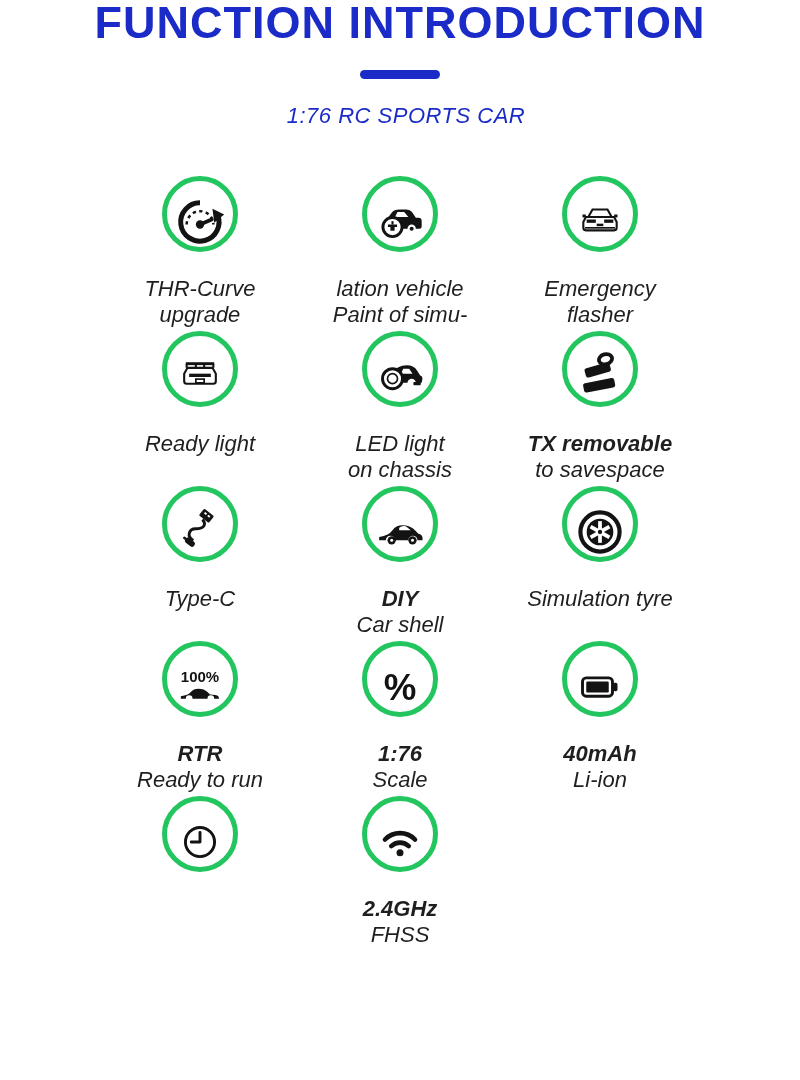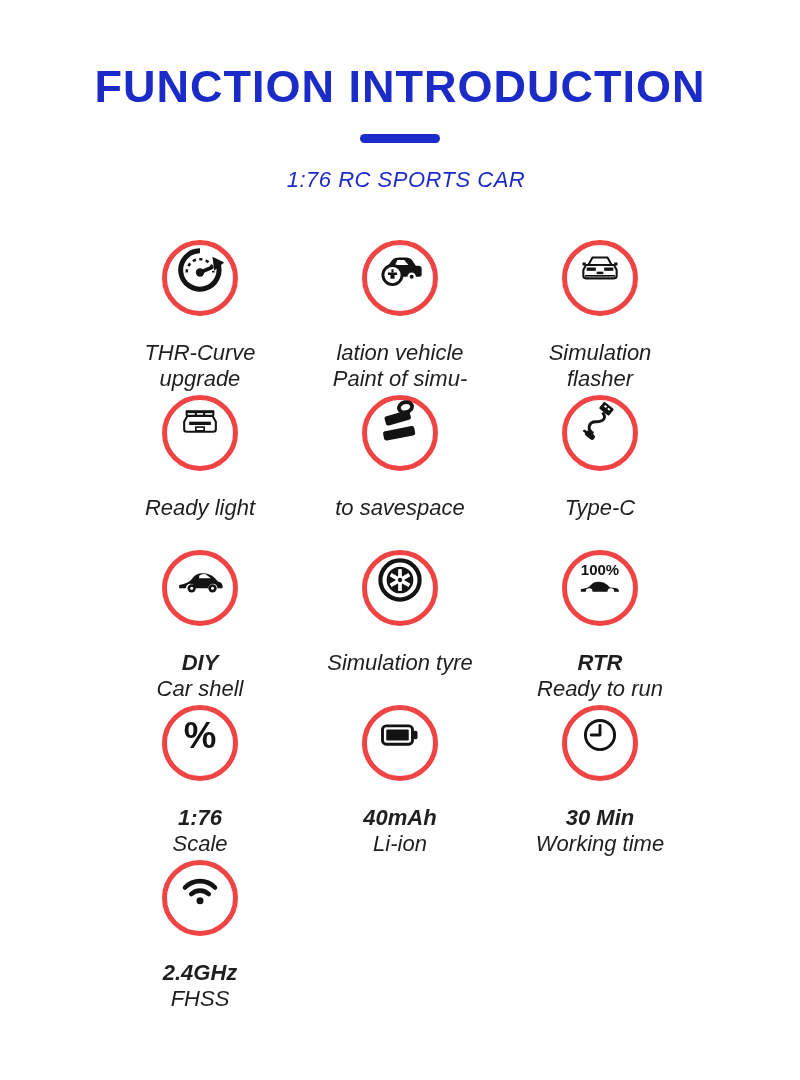--- a/index.html
+++ b/index.html
@@ -6,43 +6,43 @@
     --accent:#1b2bc7;
     --ink:#1f1f1f;
     --bg:#ffffff;
   }
   html,body{margin:0;padding:0;}
   body{
     width:800px;height:1080px;background:var(--bg);
     font-family:"Liberation Sans", sans-serif;
     overflow:hidden;
   }
-  .page{width:800px;height:1080px;box-sizing:border-box;padding-top:64px;}
+  .page{width:800px;height:1080px;box-sizing:border-box;}
   .title{
     text-align:center;color:var(--accent);
     font-size:45px;font-weight:bold;line-height:46px;letter-spacing:1px;
   }
   .dash{
     width:80px;height:9px;border-radius:5px;background:var(--accent);
     margin:24px auto 0;
   }
   .subtitle{
     margin-top:24px;text-align:center;color:var(--accent);
     font-style:italic;font-size:22px;line-height:25px;letter-spacing:0.5px;margin-left:12px;
   }
   .grid{
     width:600px;margin:48px auto 0;
     display:grid;grid-template-columns:repeat(3,200px);
   }
   .cell{
     height:155px;display:flex;flex-direction:column;align-items:center;
   }
   .fc{
-    width:66px;height:66px;border:5px solid #ef4444;border-radius:50%;
-    display:flex;align-items:flex-start;justify-content:center;background:#fff;
+    width:66px;height:66px;border:5px solid #22c55e;border-radius:50%;
+    display:flex;align-items:flex-end;justify-content:center;background:#fff;
     flex:0 0 auto;
   }
   .fc svg{display:block;}
   .label{
     margin-top:24px;text-align:center;font-style:italic;
     font-size:22px;line-height:26px;color:var(--ink);
   }
   .label span{display:block;white-space:nowrap;}
   .b{font-weight:bold;}
 </style>
@@ -100,55 +100,71 @@
           <rect x="9" y="21" width="4" height="3.5" fill="#131313"></rect>
           <rect x="47" y="21" width="4" height="3.5" fill="#131313"></rect>
           <path d="M13 24 h34 l3 6 v7 q0 3 -3 3 h-34 q-3 0 -3 -3 v-7 z" fill="none" stroke="#131313" stroke-width="2.5"></path>
           <polygon points="14,27 25,27 25,31 14,31" fill="#131313"></polygon>
           <polygon points="46,27 35,27 35,31 46,31" fill="#131313"></polygon>
           <rect x="26" y="32" width="8" height="3" fill="#131313"></rect>
           <line x1="12" y1="37" x2="48" y2="37" stroke="#131313" stroke-width="2"></line>
         </svg>
       </div>
       <div class="label">
-        <span>Simulation</span>
+        <span>Emergency</span>
         <span>flasher</span>
       </div>
     </div>
 
     <div class="cell">
       <div class="fc">
         <svg width="50" height="50" viewBox="0 0 60 60">
           <line x1="13" y1="14" x2="47" y2="14" stroke="#131313" stroke-width="3.5"></line>
           <path d="M14 14 v5 M46 14 v5 M25 14 v4 M35 14 v4" stroke="#131313" stroke-width="2.5"></path>
           <path d="M15 19 h30 l4 7 v9 q0 3 -3 3 h-32 q-3 0 -3 -3 v-9 z" fill="none" stroke="#131313" stroke-width="2.5"></path>
           <rect x="17" y="26" width="26" height="4" fill="#131313"></rect>
           <rect x="25" y="32.5" width="10" height="4.5" fill="none" stroke="#131313" stroke-width="2"></rect>
         </svg>
       </div>
       <div class="label">
         <span>Ready light</span>
         <span></span>
       </div>
     </div>
 
+    <div class="cell">
+      <div class="fc">
+        <svg width="50" height="50" viewBox="0 0 60 60">
+          <path d="M20 26 q7 -10 18 -10 q9 0 13 7 l3 5 q3 1 3 4 l-1 5 h-7 a5 5 0 0 0 -10 0 h-14 l-6 -5 z" fill="#131313"></path>
+          <path d="M34 20 h7 l4 6 h-14 z" fill="#fff"></path>
+          <circle cx="21" cy="32" r="12" fill="#fff" stroke="#131313" stroke-width="3.5"></circle>
+          <circle cx="21" cy="32" r="6" fill="none" stroke="#131313" stroke-width="2"></circle>
+          <rect x="46" y="36" width="9" height="4" rx="1.5" fill="#131313"></rect>
+        </svg>
+      </div>
+      <div class="label">
+        <span>LED light</span>
+        <span>on chassis</span>
+      </div>
+    </div>
 
     <div class="cell">
       <div class="fc">
         <svg width="50" height="50" viewBox="0 0 60 60">
           <g transform="rotate(-16 30 22)">
             <ellipse cx="40" cy="11" rx="8" ry="6" fill="none" stroke="#131313" stroke-width="4.5"></ellipse>
             <rect x="12" y="15" width="31" height="11.5" rx="3" fill="#131313"></rect>
           </g>
           <g transform="rotate(-11 30 40)">
             <rect x="10" y="34" width="38" height="11.5" rx="3" fill="#131313"></rect>
           </g>
         </svg>
       </div>
       <div class="label">
+        <span class="b">TX removable</span>
         <span>to savespace</span>
       </div>
     </div>
 
     <div class="cell">
       <div class="fc">
         <svg width="50" height="50" viewBox="0 0 60 60">
           <path d="M22 40 C14 36 16 26 25 26 C35 26 38 21 33 15" stroke="#131313" stroke-width="3.5" fill="none"></path>
           <g transform="rotate(38 38 11)">
             <rect x="30" y="5.5" width="15" height="10.5" rx="1.5" fill="#131313"></rect>
@@ -246,24 +262,20 @@
       </div>
     </div>
 
     <div class="cell">
       <div class="fc">
         <svg width="50" height="50" viewBox="0 0 60 60">
           <circle cx="30" cy="30" r="17.5" fill="none" stroke="#131313" stroke-width="3.5"></circle>
           <path d="M30 30 V18.5 M30 30 H19.5" stroke="#131313" stroke-width="3.5" stroke-linecap="round" fill="none"></path>
         </svg>
       </div>
-      <div class="label">
-        <span class="b">30 Min</span>
-        <span>Working time</span>
-      </div>
     </div>
 
     <div class="cell">
       <div class="fc">
         <svg width="50" height="50" viewBox="0 0 60 60">
           <path d="M12 27 a25 25 0 0 1 36 0" stroke="#131313" stroke-width="5.5" fill="none" stroke-linecap="round"></path>
           <path d="M19.5 35 a15 15 0 0 1 21 0" stroke="#131313" stroke-width="5.5" fill="none" stroke-linecap="round"></path>
           <circle cx="30" cy="43" r="4.2" fill="#131313"></circle>
         </svg>
       </div>

